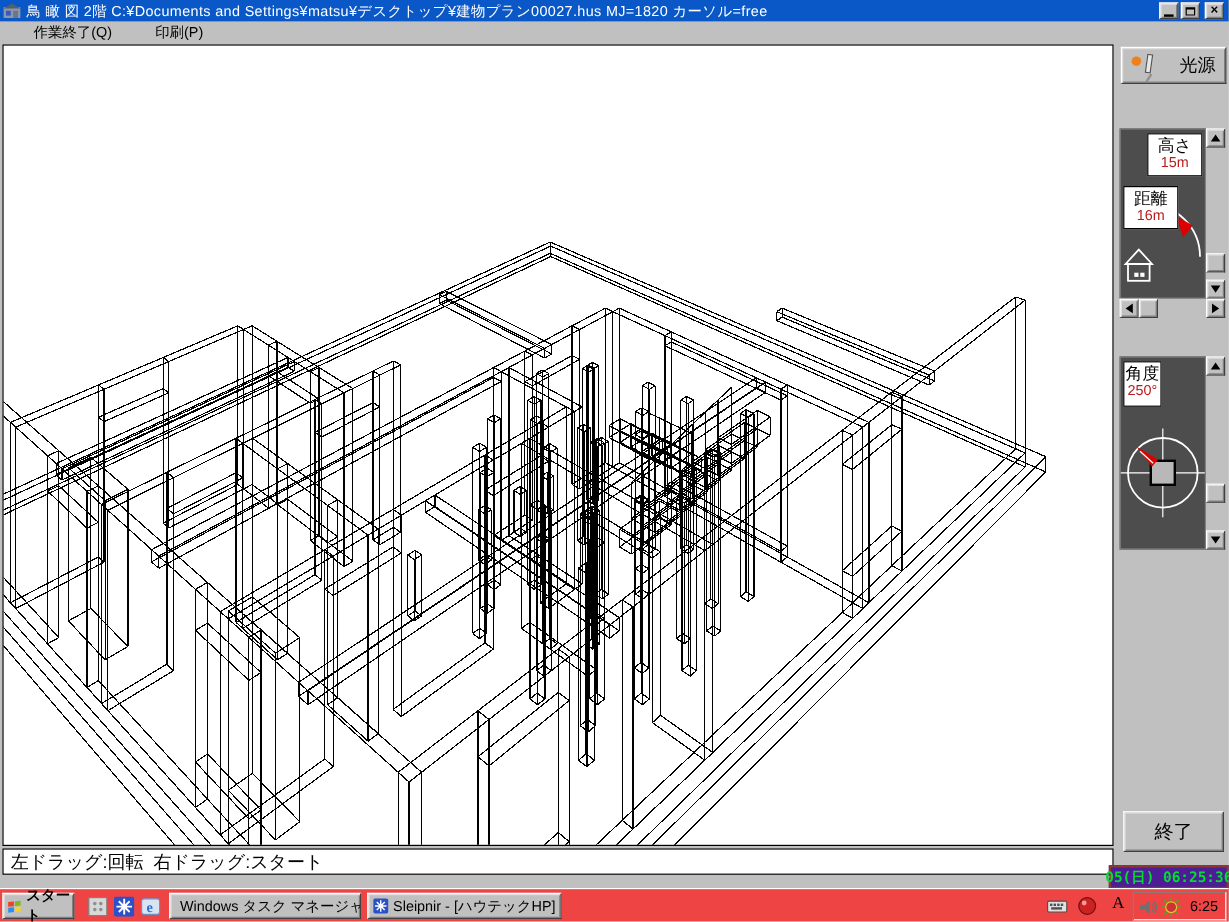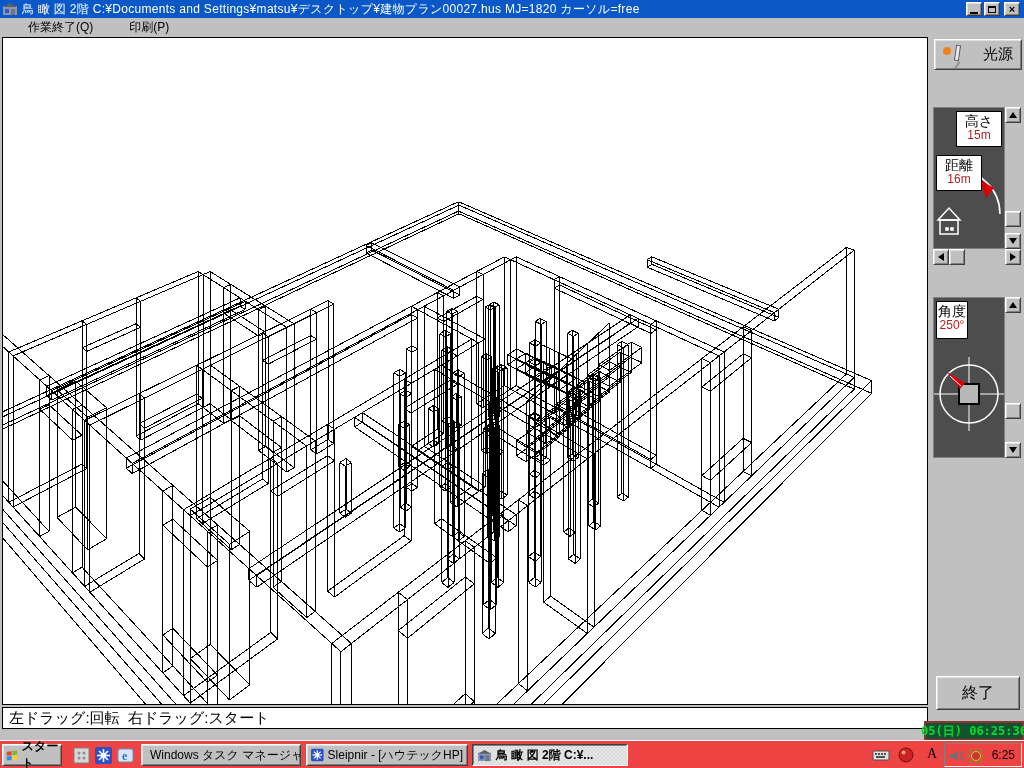--- a/index.html
+++ b/index.html
@@ -52,21 +52,21 @@
   .tri-up    { width:0; height:0; border-left:4px solid transparent; border-right:4px solid transparent; border-bottom:6px solid #000; }
   .tri-down  { width:0; height:0; border-left:4px solid transparent; border-right:4px solid transparent; border-top:6px solid #000; }
   .tri-left  { width:0; height:0; border-top:4px solid transparent; border-bottom:4px solid transparent; border-right:6px solid #000; }
   .tri-right { width:0; height:0; border-top:4px solid transparent; border-bottom:4px solid transparent; border-left:6px solid #000; }
   .thumb { position:absolute; width:16px; height:16px; }
 
   .exit-btn { left:936px; top:632px; width:84px; height:34px; font-size:16px; color:#000;
               display:flex; align-items:center; justify-content:center;margin-top:44px; }
 
   
-  .dclock { left:924px; top:721px; width:100px; height:20px; background:#14532d; border:2px solid #8b3535;
+  .dclock { left:924px; top:721px; width:100px; height:20px; background:#4c1d95; border:2px solid #8b3535;
             color:#00dd33; font-family:"DejaVu Sans Mono",monospace; font-size:12px; font-weight:bold;
             display:flex; align-items:center; justify-content:center; white-space:nowrap; }
 
   
   .taskbar { left:0; top:740px; width:1024px; height:28px; background:#ef4444; border-top:1px solid #fff; }
   .startbtn { left:2px; top:3px; width:60px; height:22px; display:flex; align-items:center; gap:3px;
               font-size:12px; font-weight:bold; padding-left:3px; }
   .qlicon { position:absolute; top:6px; width:17px; height:17px; }
   .taskbtn { position:absolute; top:3px; height:22px; display:flex; align-items:center; gap:4px;
              font-size:12px; padding:0 4px; overflow:hidden; white-space:nowrap; }
@@ -243,29 +243,20 @@
     <span>Sleipnir - [ハウテックHP]</span>
   </div>
   <div class="abs btn3d taskbtn" style="left:141px; width:160px;">
     <svg width="15" height="14" viewBox="0 0 15 14">
       <rect x="1" y="1" width="13" height="9" fill="#e8e8e8" stroke="#404040"></rect>
       <rect x="3" y="3" width="9" height="5" fill="#3a6fd0"></rect>
       <rect x="5" y="11" width="5" height="2" fill="#808080"></rect>
     </svg>
     <span>Windows タスク マネージャ</span>
   </div>
-  <div class="abs btn3d taskbtn active" style="left:472px; width:156px;">
-    <svg width="15" height="13" viewBox="0 0 16 14">
-      <rect x="1" y="4" width="14" height="9" fill="#8a97a8"></rect>
-      <polygon points="1,5 8,1 15,5" fill="#55606e"></polygon>
-      <rect x="3" y="7" width="4" height="4" fill="#3a57c0"></rect>
-      <rect x="9" y="7" width="4" height="6" fill="#6b7688"></rect>
-    </svg>
-    <span>鳥 瞰 図  2階  C:¥...</span>
-  </div>
 
   <svg class="trayicon" style="left:872px;" viewBox="0 0 18 18">
     <rect x="1" y="5" width="16" height="9" rx="1" fill="#e0e0e0" stroke="#505050"></rect>
     <g fill="#505050">
       <rect x="3" y="7" width="2" height="2"></rect>
         <rect x="6" y="7" width="2" height="2"></rect>
         <rect x="9" y="7" width="2" height="2"></rect>
         <rect x="12" y="7" width="2" height="2"></rect>
       <rect x="4" y="10" width="9" height="2"></rect>
     </g>

